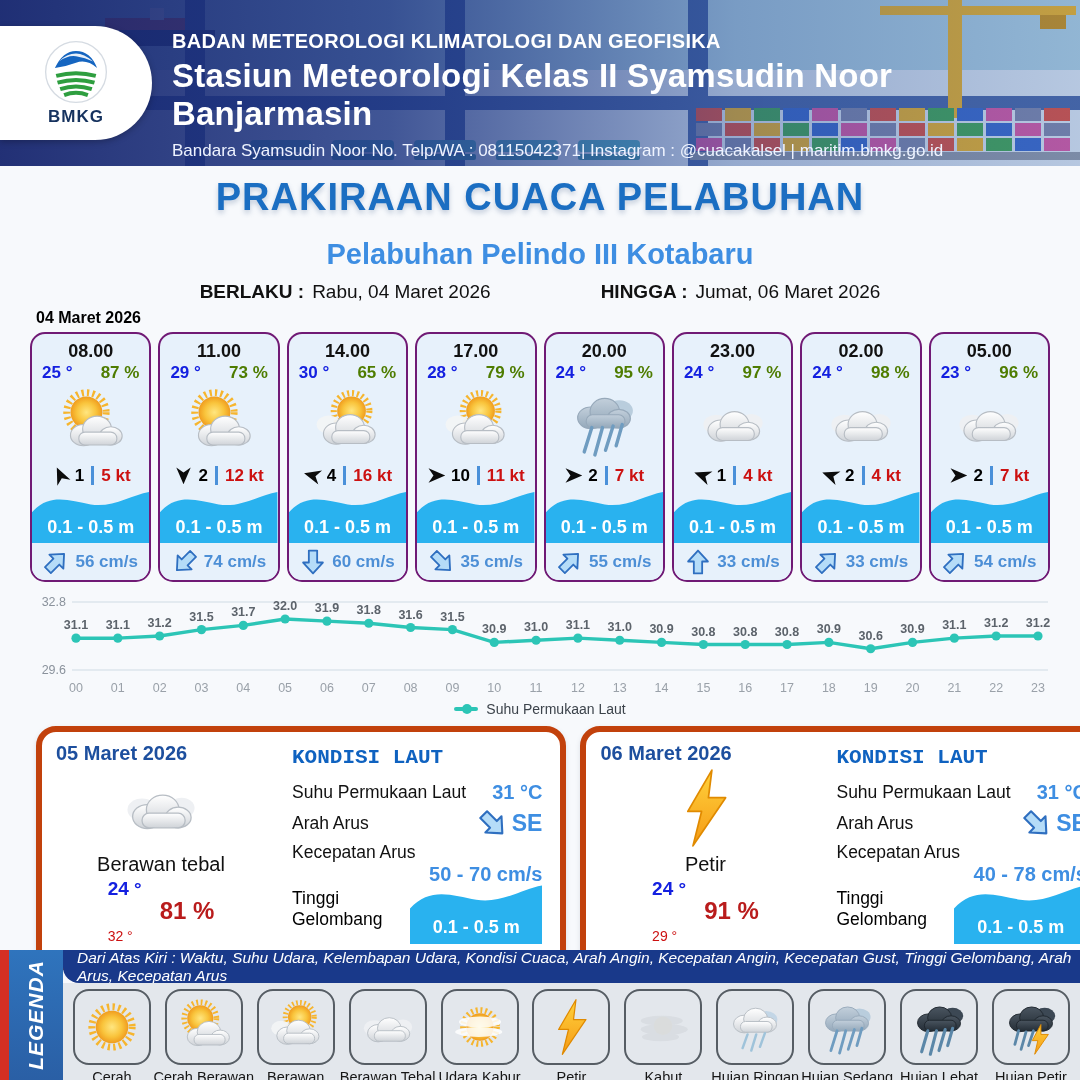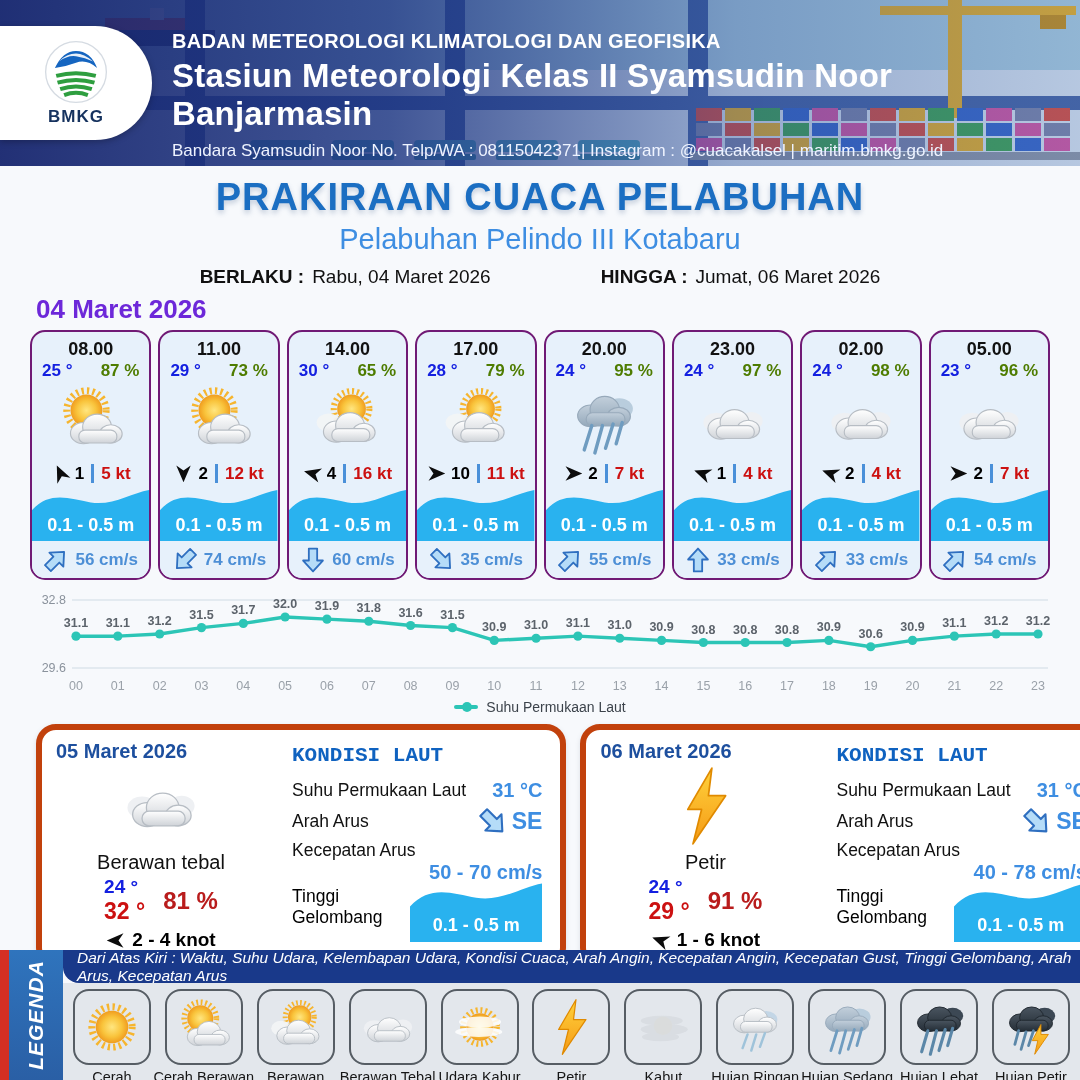--- a/index.html
+++ b/index.html
@@ -10,26 +10,26 @@
   .hdr .overlay{position:absolute;inset:0;background:linear-gradient(90deg,rgba(23,37,110,.94) 0%,rgba(27,50,128,.80) 36%,rgba(42,72,152,.38) 68%,rgba(62,92,172,.22) 100%);}
   .logo{position:absolute;left:0;top:26px;width:152px;height:114px;background:#fff;border-radius:0 60px 60px 0;display:flex;flex-direction:column;align-items:center;justify-content:center;box-shadow:0 2px 6px rgba(0,0,0,.25);}
   .logo .bmkg-txt{font-size:17px;font-weight:bold;color:#16325e;letter-spacing:1px;margin-top:2px;}
   .hdr-text{position:absolute;left:172px;top:30px;color:#fff;}
   .hdr-org{font-size:20px;font-weight:bold;letter-spacing:.3px;}
   .hdr-station{font-size:33px;font-weight:bold;margin-top:4px;letter-spacing:.2px;}
   .hdr-contact{font-size:17px;margin-top:8px;color:#eef3ff;}
   
   .title-sec{text-align:center;padding-top:10px;}
   .t-main{font-size:38px;font-weight:800;color:#1b6ec2;letter-spacing:1px;text-shadow:0 3px 5px rgba(130,150,180,.45);}
-  .t-sub{font-size:29px;font-weight:400;color:#3e8ee2;margin-top:4px;}
+  .t-sub{font-size:29px;font-weight:700;color:#3e8ee2;margin-top:19px;}
   .t-valid{display:flex;justify-content:center;gap:110px;margin-top:10px;font-size:19px;color:#111;}
   .t-valid b{font-weight:bold;margin-right:8px;}
   
   .fc-sec{margin:6px 30px 0;}
-  .fc-date{font-size:26px;font-weight:bold;color:#6d28d9;margin:0 0 5px 6px;}
+  .fc-date{font-size:16px;font-weight:bold;color:#000000;margin:0 0 5px 6px;}
   .cards{display:grid;grid-template-columns:repeat(8,1fr);gap:7px;}
   .tcard{background:#e7f1fb;border:2px solid #701a75;border-radius:15px;height:246px;display:flex;flex-direction:column;overflow:hidden;}
   .t-time{text-align:center;font-size:18px;font-weight:bold;color:#111;margin-top:7px;}
   .t-th{display:flex;justify-content:space-between;padding:1px 10px 0;font-size:17px;font-weight:bold;}
   .t-temp{color:#1420e0;}
   .t-hum{color:#4e7c00;}
   .t-icon{height:82px;display:flex;align-items:center;justify-content:center;}
   .t-icon svg{width:76px;height:76px;}
   .t-wind{display:flex;align-items:center;justify-content:center;gap:5px;font-size:17px;font-weight:bold;height:28px;}
   .dart{width:19px;height:19px;}
@@ -51,21 +51,21 @@
   .cl-mark::after{content:"";position:absolute;left:8px;top:-3px;width:10px;height:10px;border-radius:50%;background:#2cc5b6;}
   
   .daily{display:flex;gap:14px;margin:6px 36px 0;}
   .dcard{flex:1;background:#fff;border:6px solid #c2410c;border-radius:20px;box-shadow:0 2px 5px rgba(100,110,130,.18);height:244px;display:flex;padding:10px 14px;box-sizing:border-box;}
   .d-left{width:210px;display:flex;flex-direction:column;align-items:center;}
   .d-date{align-self:flex-start;font-size:20px;font-weight:bold;color:#1d4f9e;}
   .d-icon svg{width:92px;height:86px;}
   .d-cond{font-size:20px;color:#111;margin-top:-2px;}
   .d-th{display:flex;align-items:center;gap:18px;margin-top:2px;}
   .d-tmin{color:#1420e0;font-size:19px;font-weight:bold;}
-  .d-tmax{color:#cc1111;font-size:23px;font-weight:bold;}
+  .d-tmax{color:#cc1111;font-size:14px;font-weight:normal;margin-top:28px;}
   .d-hum{color:#b91c1c;font-size:24px;font-weight:bold;text-align:center;}
   .d-wind{display:flex;align-items:center;gap:7px;font-size:19px;font-weight:bold;margin-top:4px;}
   .d-gust{color:#cc1111;font-size:19px;font-weight:bold;margin-top:3px;}
   .sea{flex:1;padding:4px 4px 0 26px;}
   .sea-title{font-size:21px;font-weight:800;color:#0f62c0;margin-bottom:8px;font-family:Liberation Mono, monospace;}
   .sea-row{display:flex;justify-content:space-between;align-items:center;font-size:17.5px;color:#111;min-height:31px;}
   .sea-val{color:#3e8ee2;font-size:20px;font-weight:bold;}
   .arrow-se{display:flex;align-items:center;gap:4px;color:#3e8ee2;font-size:23px;font-weight:bold;}
   .arrow-se svg{width:30px;height:30px;}
   .sea-val-r{text-align:right;color:#3e8ee2;font-size:20px;font-weight:bold;margin:-2px 0 2px;}

